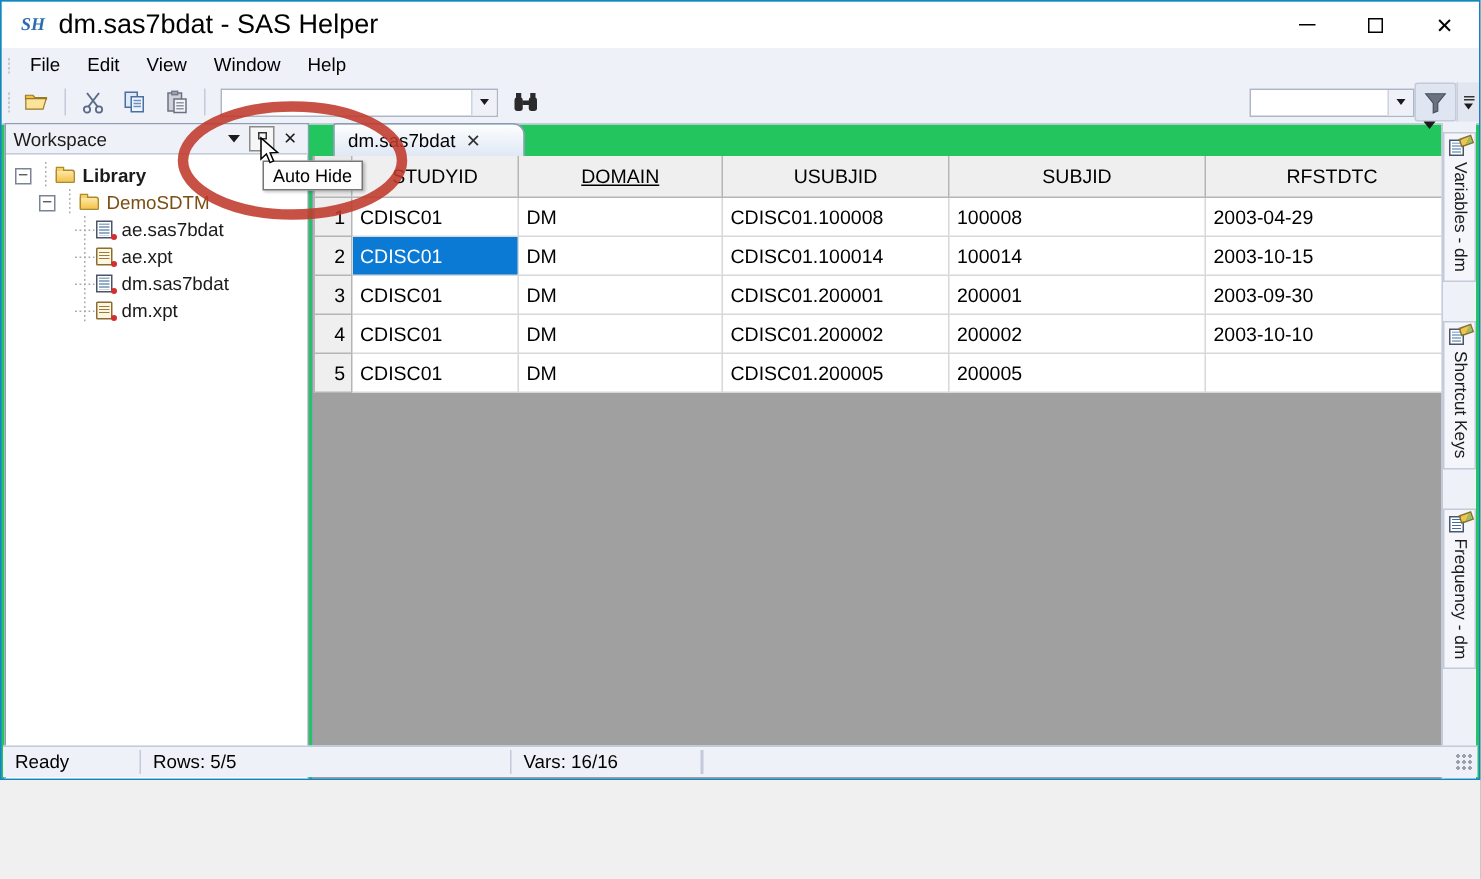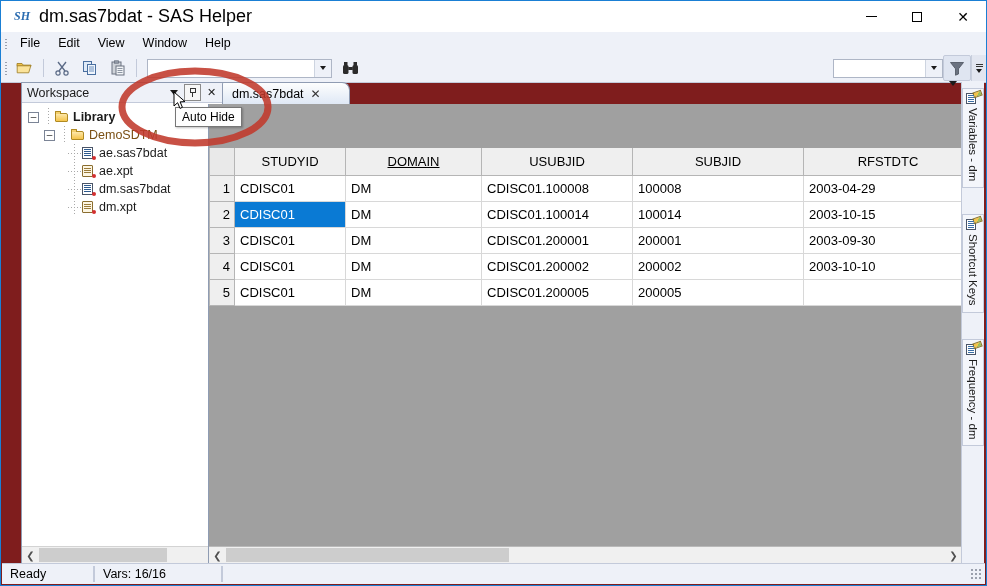--- a/index.html
+++ b/index.html
@@ -3,24 +3,24 @@
 <meta charset="utf-8">
 <style>
   html,body{margin:0;padding:0;}
   body{
     width:987px;height:586px;overflow:hidden;
     font-family:"Liberation Sans", sans-serif;
     font-size:12.5px;color:#000;
     background:#f0f0f0;
   }
   #app{
-    position:relative;width:987px;height:586px;
+    position:relative;width:987px;height:520px;
     box-sizing:border-box;
     border:1px solid #1a7fd4;
-    background:#7f1d1d;
+    background:#22c55e;
     overflow:hidden;
   }
 
   
   .titlebar{
     position:absolute;left:0;top:0;width:985px;height:31px;
     background:#ffffff;
     display:flex;align-items:center;
   }
   .title-icon{
@@ -84,21 +84,21 @@
   .caret-sm{width:0;height:0;border-left:3px solid transparent;border-right:3px solid transparent;border-top:4px solid #1b1b1b;}
   .tb-spacer{flex:1;}
   .tb-overflow{
     width:14px;height:26px;background:#e2e6f0;border-left:1px solid #c8cfdd;
     display:flex;flex-direction:column;align-items:center;justify-content:center;gap:1px;
   }
   .tb-overflow .bar{width:7px;height:1px;background:#333;}
 
   
   .left-panel{
-    position:absolute;left:20px;top:81px;width:203px;height:483px;
+    position:absolute;left:2px;top:81px;width:203px;height:483px;
     background:#fff;border:1px solid #8f9cb3;box-sizing:border-box;
   }
   .lp-header{
     height:19px;background:#eef1f8;display:flex;align-items:center;
     border-bottom:1px solid #c3cada;padding-left:5px;
   }
   .lp-title{font-size:12.5px;color:#1b1b1b;}
   .lp-actions{margin-left:auto;display:flex;align-items:center;gap:2px;padding-right:3px;}
   .lp-btn{
     width:15px;height:15px;display:flex;align-items:center;justify-content:center;
@@ -183,21 +183,21 @@
   }
   .tab .x{font-size:12px;color:#333;}
   .tabstrip .drop{
     margin-left:auto;margin-right:6px;margin-bottom:4px;
   }
   .grid-wrap{
     position:absolute;left:0;top:22px;width:755px;height:461px;
     border:1px solid #8f9cb3;border-top:none;box-sizing:border-box;
     background:#a0a0a0;overflow:hidden;
   }
-  table.grid{border-collapse:collapse;width:745px;table-layout:fixed;background:#fff;margin-top:44px;}
+  table.grid{border-collapse:collapse;width:745px;table-layout:fixed;background:#fff;}
   table.grid th{
     background:#efefef;border:1px solid #b5b5b5;border-top:none;
     height:25px;font-weight:normal;font-size:13px;color:#000;
     text-align:center;
   }
   table.grid th.rh{width:22px;background:#e9e9e9;}
   table.grid td{
     border:1px solid #d8d8d8;height:25px;font-size:13px;color:#000;
     padding:0 5px;background:#fff;white-space:nowrap;overflow:hidden;
   }
@@ -547,20 +547,21 @@
       <span class="rail-icon">
           <i class="pencil"></i>
         </span>
       <span class="rail-label">Frequency - dm</span>
     </div>
   </div>
 
   <div class="statusbar">
     <div class="st-cell" style="width:75px;">Ready</div>
     <div class="st-sep"></div>
+    <div class="st-cell" style="width:230px;">Rows: 5/5</div>
     <div class="st-sep"></div>
     <div class="st-cell" style="width:110px;">Vars: 16/16</div>
     <div class="st-sep"></div>
     <div class="st-sep"></div>
     <div class="st-grip"></div>
   </div>
 
   <div class="cursor">
     <svg width="14" height="20" viewBox="0 0 14 20">
       <path d="M1 1 L1 15 L4.6 11.7 L7 17.4 L9.4 16.3 L7.1 10.9 L12 10.6 Z" fill="#fff" stroke="#000" stroke-width="1"></path>

